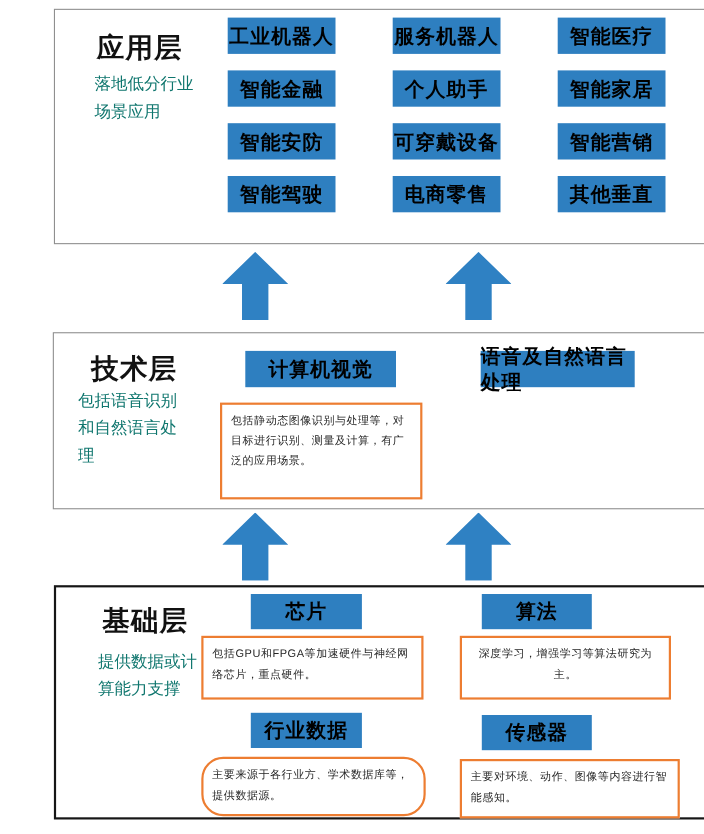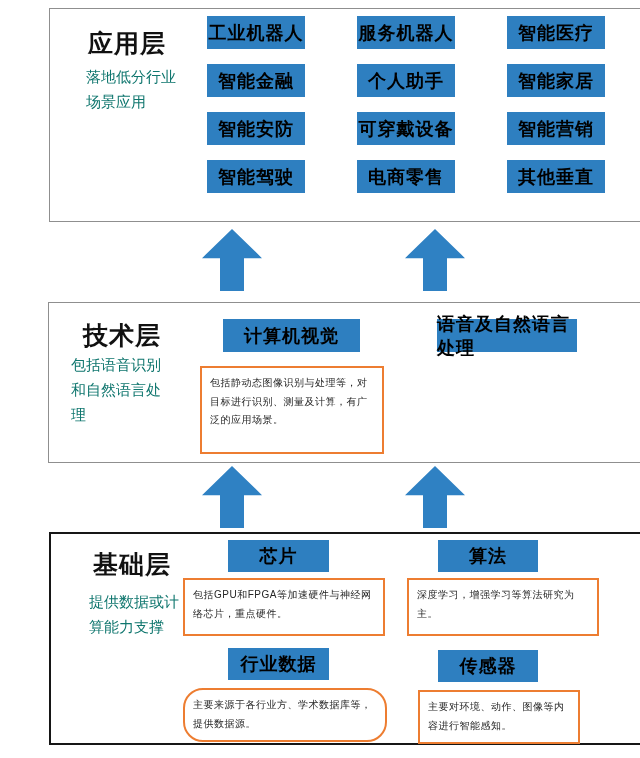--- a/index.html
+++ b/index.html
@@ -68,22 +68,22 @@
   <div class="arrow" style="left:405px;top:466px;"></div>
 
   <section class="layer layer-dark" style="left:25px;top:532px;width:597px;height:213px;padding-left:28px;">
     <h2 class="layer-title" style="left:42px;top:14px;">基础层</h2>
     <p class="layer-sub" style="left:38px;top:56px;width:96px;">提供数据或计算能力支撑</p>
 
     <div class="chip" style="left:177px;top:6px;width:101px;height:32px;">芯片</div>
     <div class="desc" style="left:132px;top:44px;width:202px;height:58px;">包括GPU和FPGA等加速硬件与神经网络芯片，重点硬件。</div>
 
     <div class="chip" style="left:387px;top:6px;width:100px;height:32px;">算法</div>
-    <div class="desc" style="left:356px;top:44px;width:192px;height:58px;">深度学习，增强学习等算法研究为主。</div>
+    <div class="desc" style="left:367px;top:44px;width:192px;height:58px;text-align:center;">深度学习，增强学习等算法研究为主。</div>
 
     <div class="chip" style="left:177px;top:114px;width:101px;height:32px;">行业数据</div>
     <div class="desc" style="left:132px;top:154px;width:204px;height:54px;border-radius:20px;">主要来源于各行业方、学术数据库等，提供数据源。</div>
 
     <div class="chip" style="left:387px;top:116px;width:100px;height:32px;">传感器</div>
-    <div class="desc" style="left:367px;top:156px;width:162px;height:54px;">主要对环境、动作、图像等内容进行智能感知。</div>
+    <div class="desc" style="left:367px;top:156px;width:200px;height:54px;">主要对环境、动作、图像等内容进行智能感知。</div>
   </section>
 
 </div>
 
 </body></html>

